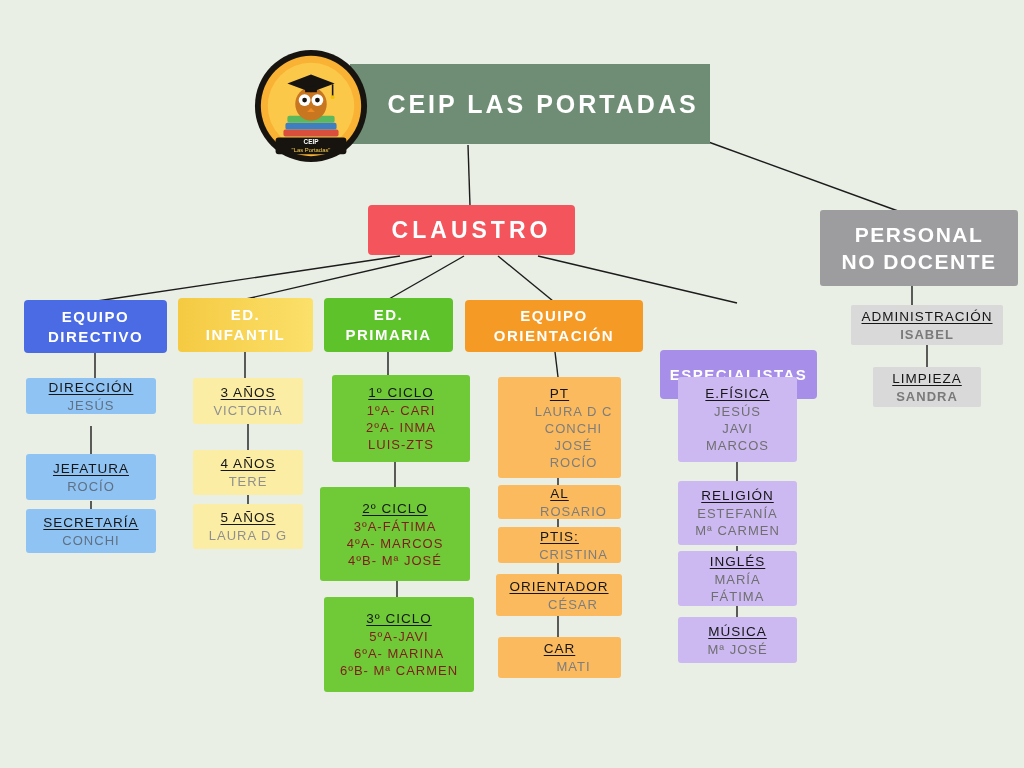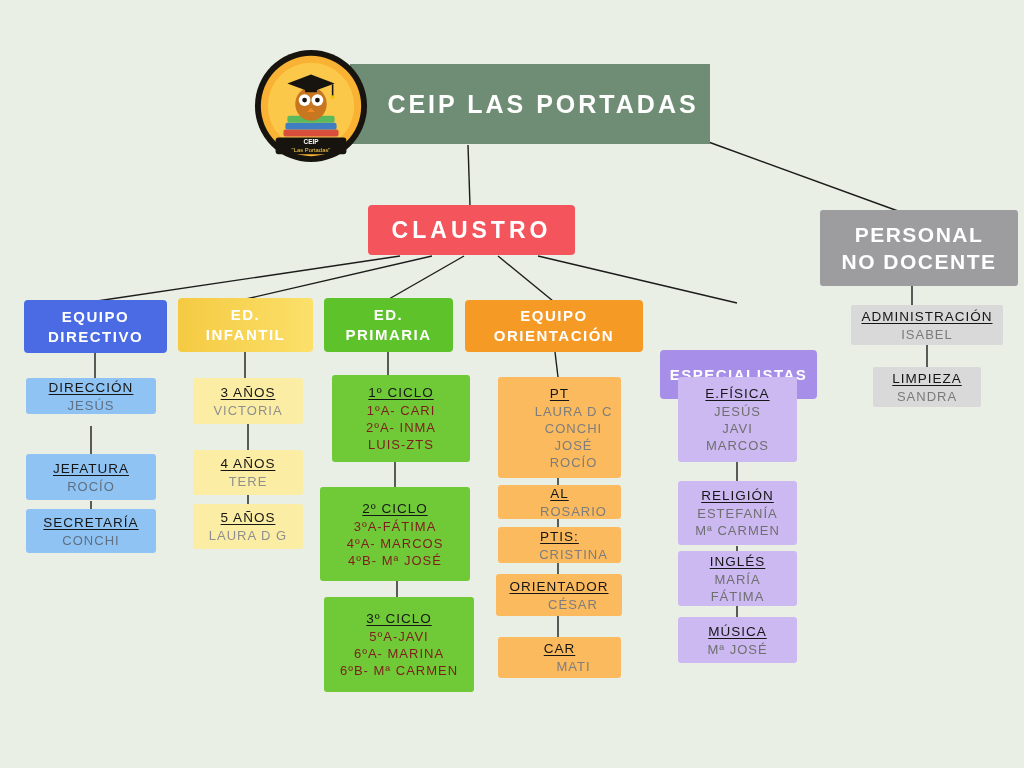--- a/index.html
+++ b/index.html
@@ -38,21 +38,21 @@
   .hdr.h3{left:465px;top:300px;width:178px;height:52px;background:#f69a26;}
   .hdr.h4{left:660px;top:302px;width:157px;height:49px;background:#a78ee8;margin-top:48px;}
   .t{font-weight:normal;font-size:13.5px;color:#161616;letter-spacing:1px;line-height:18px;
      text-decoration:underline;text-underline-offset:2px;}
   .n{font-size:13px;letter-spacing:1px;line-height:17px;}
   .c0{background:#8fc3f4;} .c0 .n{color:#5f7083;}
   .c1{background:#fcedа4;background:#fceda4;} .c1 .n{color:#8f8f8f;}
   .c2{background:#70ca38;} .c2 .n{color:#7f1d1d;}
   .c3{background:#fbba5e;} .c3 .n{color:#7d7d7d;padding-left:28px;}
   .c4{background:#ccb9f1;} .c4 .n{color:#6f6f6f;}
-  .cg{background:#d9d9d9;border-radius:2px;} .cg .n{color:#7a7a7a;}
+  .cg{background:#d9d9d9;border-radius:2px;} .cg .n{color:#7a7a7a;font-weight:bold;}
 </style>
 </head>
 <body>
 
 <div class="canvas">
 
   <svg class="connectors" viewBox="0 0 1024 768" stroke="#1c1c1c" stroke-width="1.4">
     <line x1="468" y1="145" x2="470" y2="206"></line>
     <line x1="703" y1="140" x2="898" y2="211"></line>
     <line x1="400" y1="256" x2="97" y2="301"></line>

